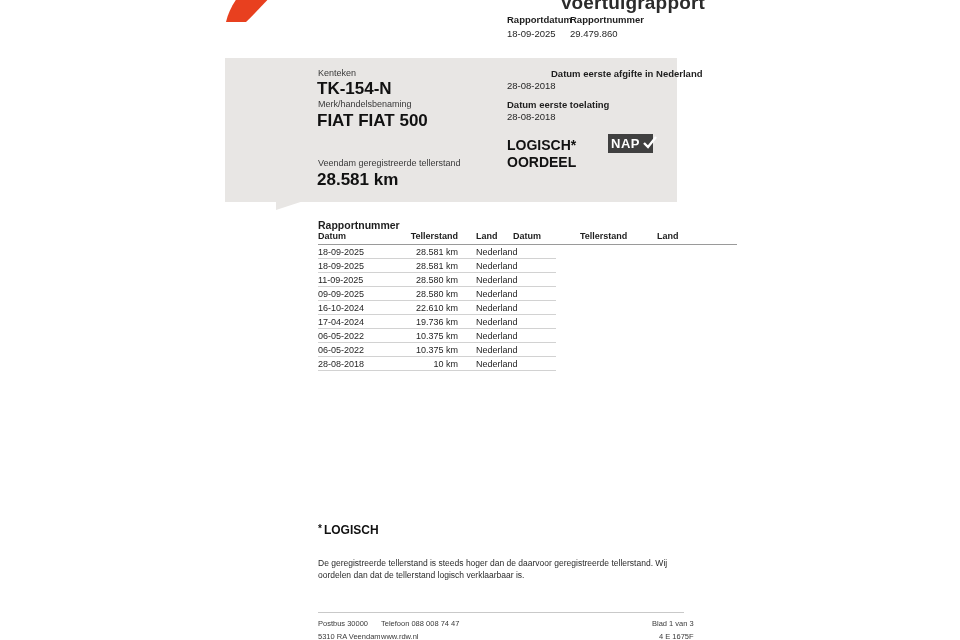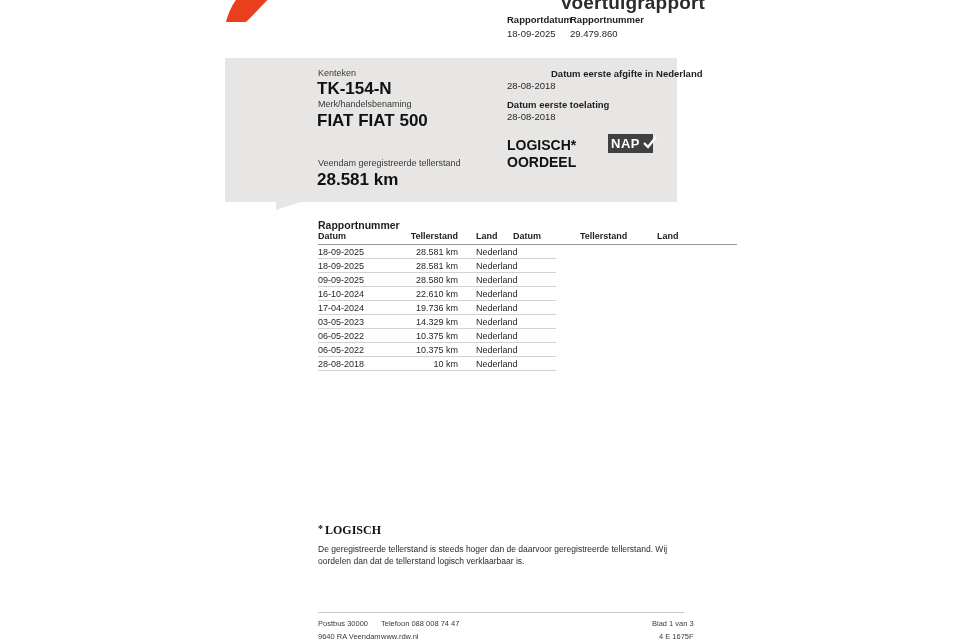--- a/index.html
+++ b/index.html
@@ -205,22 +205,21 @@
   .footnote {
     position: absolute;
     left: 318px;
     top: 523px;
     width: 372px;
   }
   .footnote-title {
     font-size: 12px;
     font-weight: bold;
     color: #111;
-    margin: 0 0 5px 0;
-    font-family: Liberation Serif, serif;
+    margin: 0 0 20px 0;
   }
   .footnote-title .star {
     font-size: 10px;
     vertical-align: top;
     margin-right: 2px;
   }
   .footnote-body {
     font-size: 8.5px;
     line-height: 12px;
     color: #2a2a2a;
@@ -325,37 +324,37 @@
           <td class="c-datum">18-09-2025</td>
           <td class="c-stand">28.581 km</td>
           <td class="c-land">Nederland</td>
         </tr>
         <tr>
           <td class="c-datum">18-09-2025</td>
           <td class="c-stand">28.581 km</td>
           <td class="c-land">Nederland</td>
         </tr>
         <tr>
+          <td class="c-datum">11-09-2025</td>
+          <td class="c-stand">28.580 km</td>
+          <td class="c-land">Nederland</td>
+        </tr>
+        <tr>
           <td class="c-datum">09-09-2025</td>
           <td class="c-stand">28.580 km</td>
           <td class="c-land">Nederland</td>
         </tr>
         <tr>
           <td class="c-datum">16-10-2024</td>
           <td class="c-stand">22.610 km</td>
           <td class="c-land">Nederland</td>
         </tr>
         <tr>
           <td class="c-datum">17-04-2024</td>
           <td class="c-stand">19.736 km</td>
-          <td class="c-land">Nederland</td>
-        </tr>
-        <tr>
-          <td class="c-datum">03-05-2023</td>
-          <td class="c-stand">14.329 km</td>
           <td class="c-land">Nederland</td>
         </tr>
         <tr>
           <td class="c-datum">06-05-2022</td>
           <td class="c-stand">10.375 km</td>
           <td class="c-land">Nederland</td>
         </tr>
         <tr>
           <td class="c-datum">06-05-2022</td>
           <td class="c-stand">10.375 km</td>
@@ -385,18 +384,18 @@
 <div class="footnote">
   <div class="footnote-title">
     <span class="star">*</span><span>LOGISCH</span>
   </div>
   <div class="footnote-body">De geregistreerde tellerstand is steeds hoger dan de daarvoor geregistreerde tellerstand. Wij oordelen dan dat de tellerstand logisch verklaarbaar is.</div>
 </div>
 
 <div class="footer-line"></div>
 <div class="footer">
   <span class="f-col" id="f-postbus">Postbus 30000</span>
-  <span class="f-col" id="f-plaats">9640 RA Veendam</span>
+  <span class="f-col" id="f-plaats">5310 RA Veendam</span>
   <span class="f-col" id="f-telefoon">Telefoon 088 008 74 47</span>
   <span class="f-col" id="f-web"><a href="#">www.rdw.nl</a></span>
   <span class="f-col" id="f-blad">Blad 1 van 3</span>
   <span class="f-col" id="f-code">4 E 1675F</span>
 </div>
 
 </body></html>

